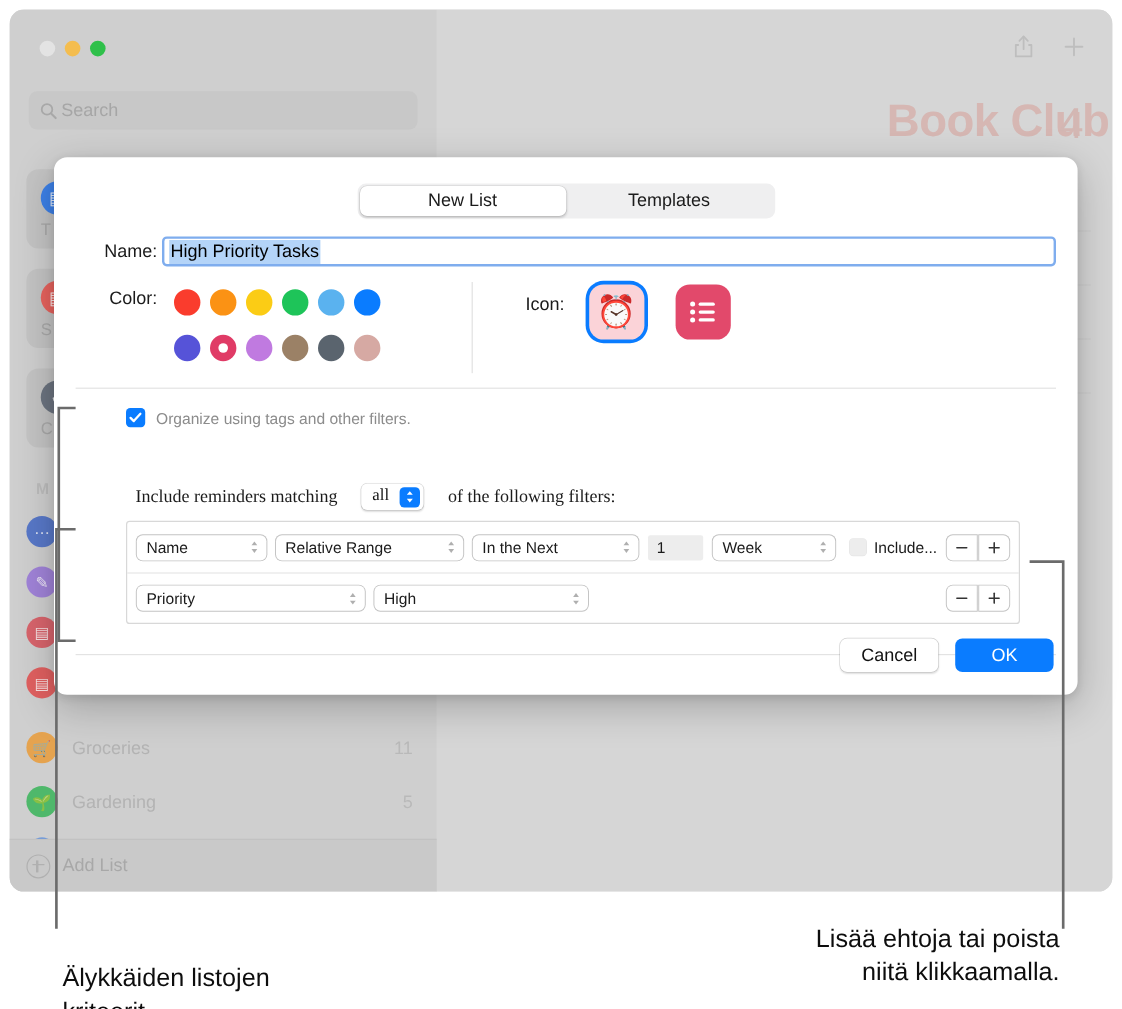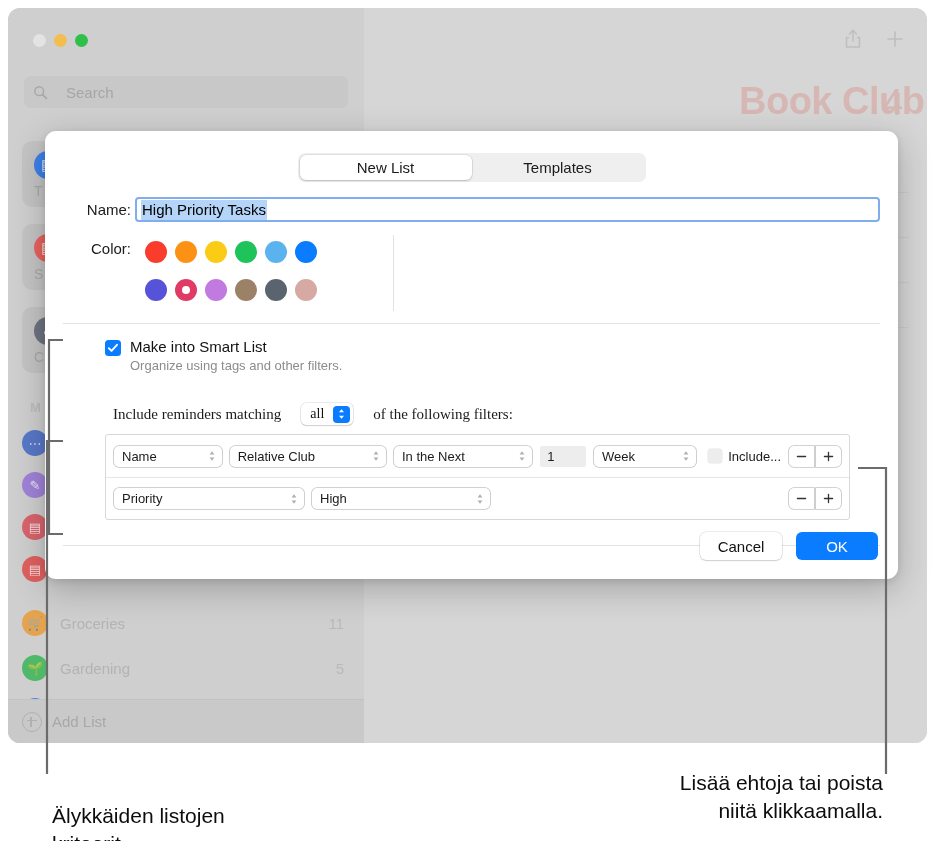--- a/index.html
+++ b/index.html
@@ -56,21 +56,21 @@
   .search-box {
     position: absolute;
     left: 16px; top: 68px;
     width: 324px; height: 32px;
     background: #c8c8c8;
     border-radius: 7px;
     display: flex;
     align-items: center;
     padding: 0 9px;
     box-sizing: border-box;
-    gap: 18px;
+    gap: 3px;
   }
   .search-glyph { width: 15px; height: 15px; flex: none; opacity: .55; }
   .search-ph {
     color: #a6a6a6;
     font-size: 15px;
   }
 
   .content-title {
     position: absolute;
     left: 375px;
@@ -670,32 +670,47 @@
               <div class="swatch" style="background:#5a646e"></div>
             </div>
           <div class="swatch-cell">
               <div class="swatch" style="background:#d6a9a3"></div>
             </div>
         </div>
       </div>
 
       <div class="ci-divider"></div>
 
+      <div class="ci-right">
+        <span class="row-label">Icon:</span>
+        <div class="icon-opt emoji-opt sel-ring">
+          <span>⏰</span>
+        </div>
+        <div class="icon-opt glyph-opt">
+          <svg class="listglyph" viewBox="0 0 24 20">
+            <circle cx="3.2" cy="3.4" r="2.1" fill="#fff"></circle>
+            <circle cx="3.2" cy="10" r="2.1" fill="#fff"></circle>
+            <circle cx="3.2" cy="16.6" r="2.1" fill="#fff"></circle>
+            <rect x="8.2" y="2.1" width="13.5" height="2.7" rx="1.35" fill="#fff"></rect>
+            <rect x="8.2" y="8.7" width="13.5" height="2.7" rx="1.35" fill="#fff"></rect>
+            <rect x="8.2" y="15.3" width="13.5" height="2.7" rx="1.35" fill="#fff"></rect>
+          </svg>
+        </div>
+      </div>
     </div>
 
     <div class="hr" style="top:192px;"></div>
 
     <div class="smart-box">
       <div class="cbx">
         <svg viewBox="0 0 12 12">
           <path d="M1.8 6.2 L4.5 8.9 L10 2.8" fill="none" stroke="#fff" stroke-width="1.9" stroke-linecap="round" stroke-linejoin="round"></path>
         </svg>
       </div>
       <div>
-        <div class="smart-title">Make into Smart List</div>
         <div class="smart-sub">Organize using tags and other filters.</div>
       </div>
     </div>
 
     <div class="match-row">
       <span>Include reminders matching</span>
       <div class="pop-btn">
         <span>all</span>
         <span class="pop-arrows">
           <svg viewBox="0 0 9 12">
@@ -711,21 +726,21 @@
 
       <div class="filter-row">
         <div class="select sel-date">
           <span>Name</span>
           <svg class="caret" viewBox="0 0 8 12">
             <path d="M4 1.2 L6.4 4.4 L1.6 4.4 Z" fill="#6e6e6e"></path>
             <path d="M4 10.8 L6.4 7.6 L1.6 7.6 Z" fill="#6e6e6e"></path>
           </svg>
         </div>
         <div class="select sel-rel">
-          <span>Relative Club</span>
+          <span>Relative Range</span>
           <svg class="caret" viewBox="0 0 8 12">
             <path d="M4 1.2 L6.4 4.4 L1.6 4.4 Z" fill="#6e6e6e"></path>
             <path d="M4 10.8 L6.4 7.6 L1.6 7.6 Z" fill="#6e6e6e"></path>
           </svg>
         </div>
         <div class="select sel-next">
           <span>In the Next</span>
           <svg class="caret" viewBox="0 0 8 12">
             <path d="M4 1.2 L6.4 4.4 L1.6 4.4 Z" fill="#6e6e6e"></path>
             <path d="M4 10.8 L6.4 7.6 L1.6 7.6 Z" fill="#6e6e6e"></path>

